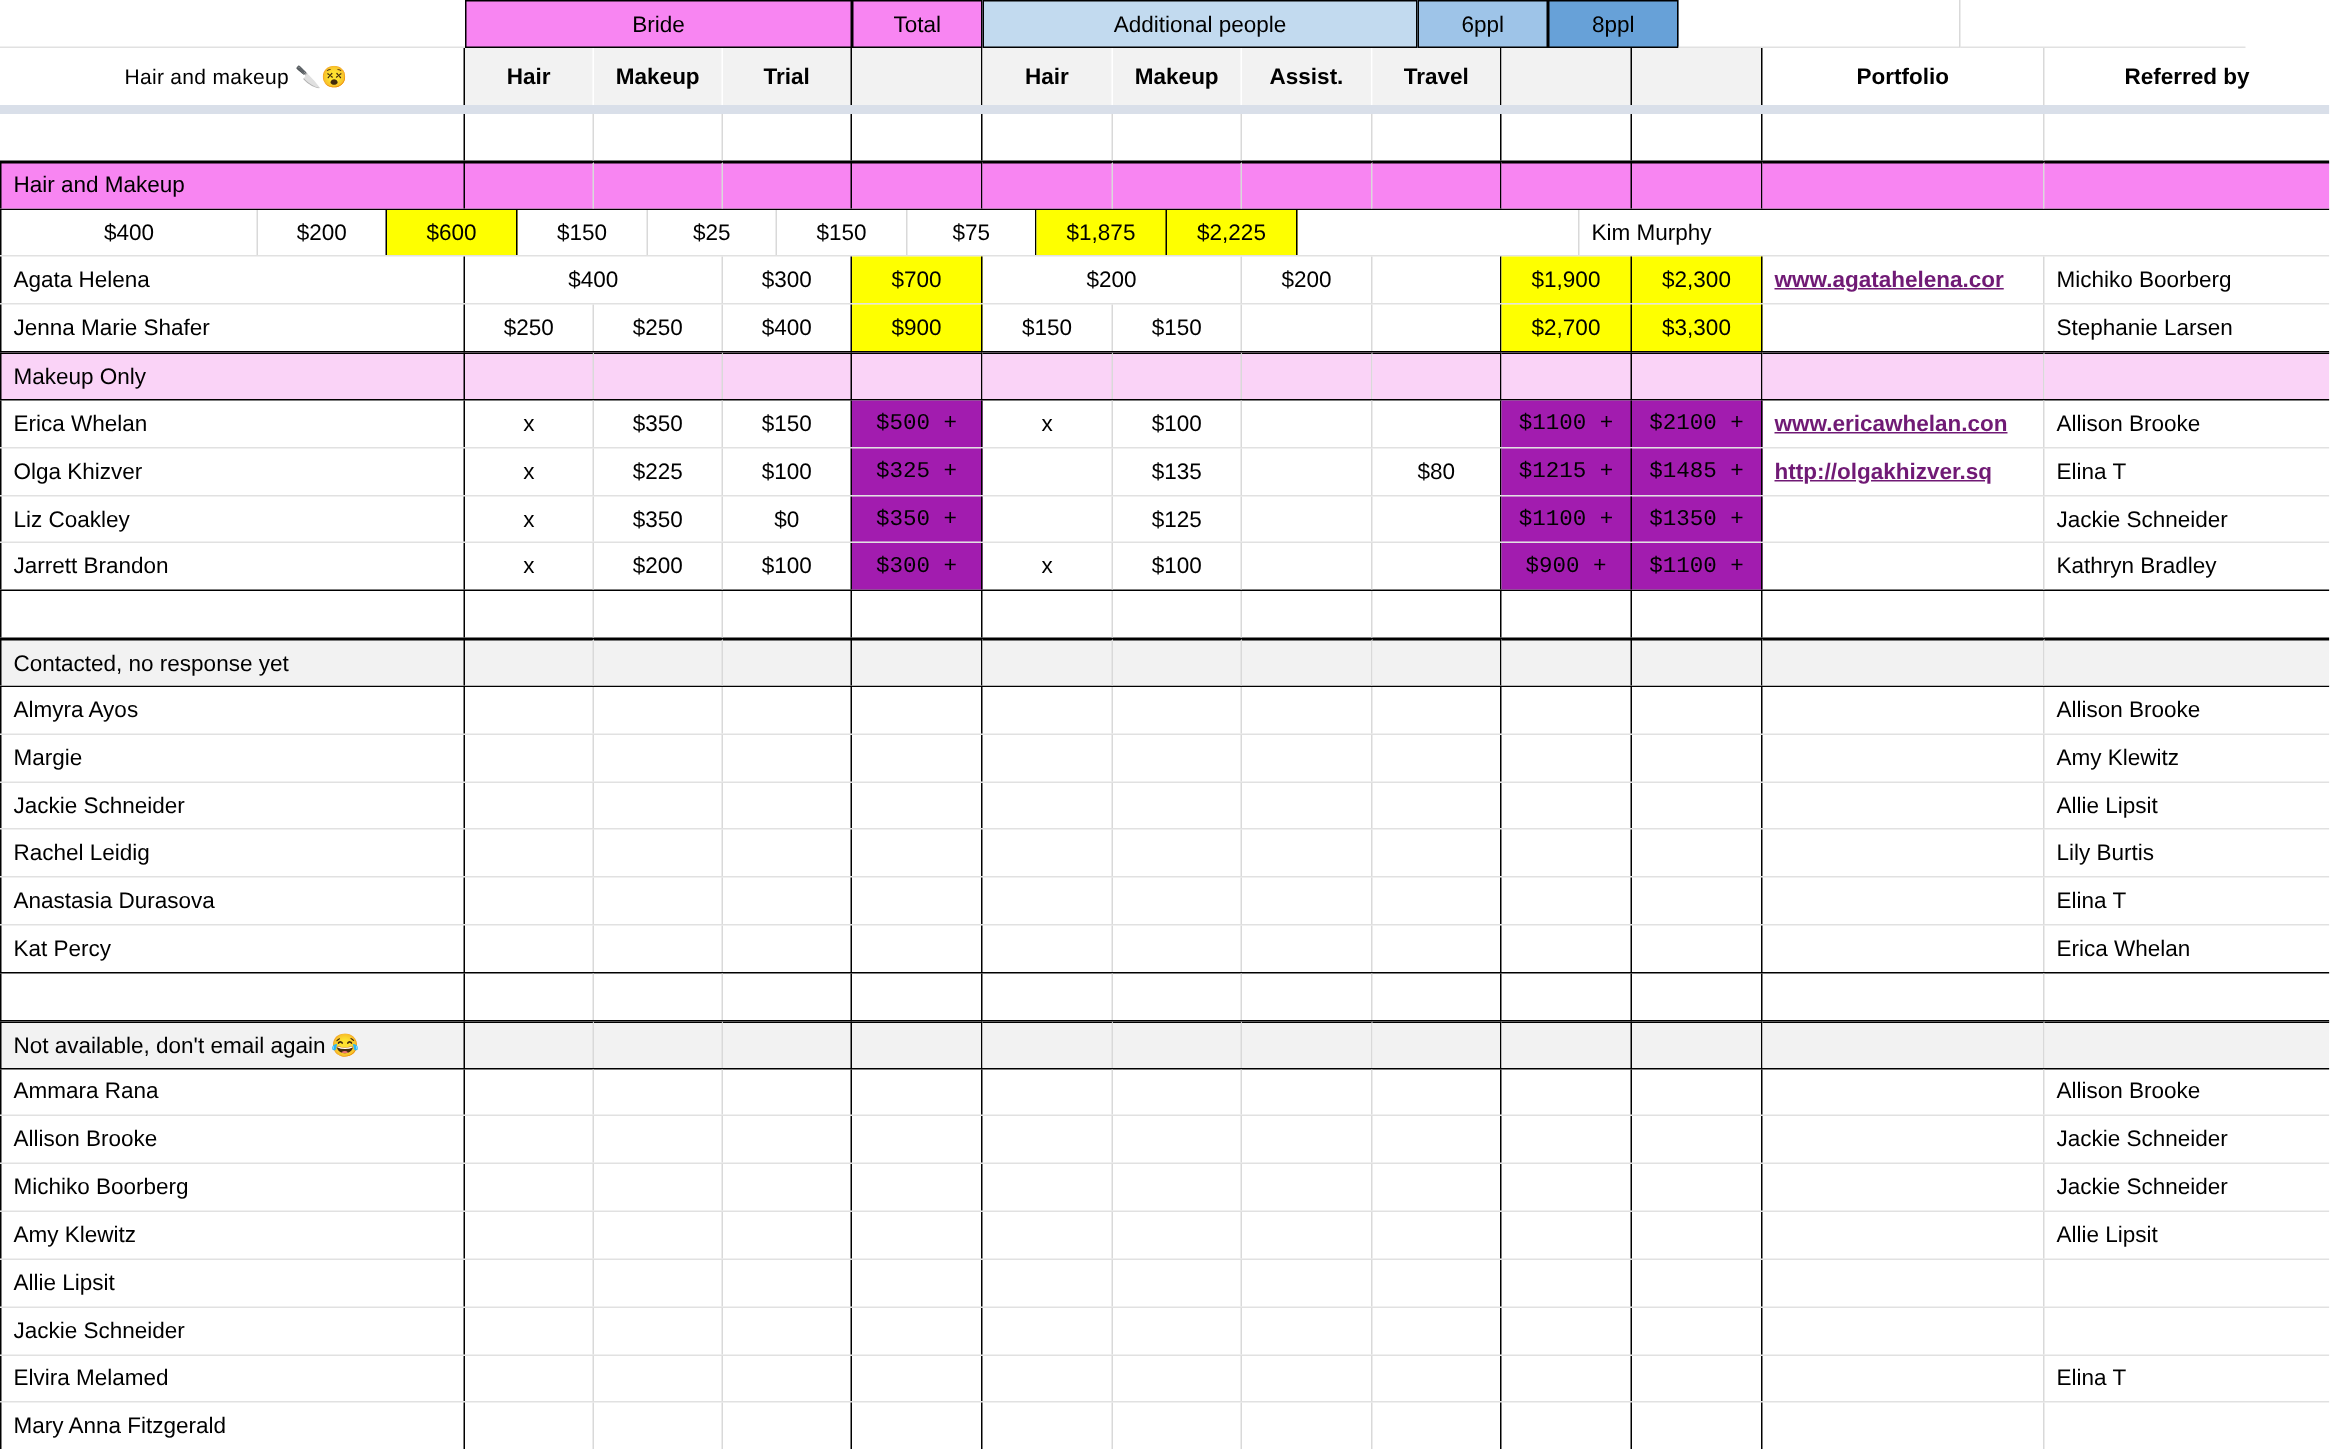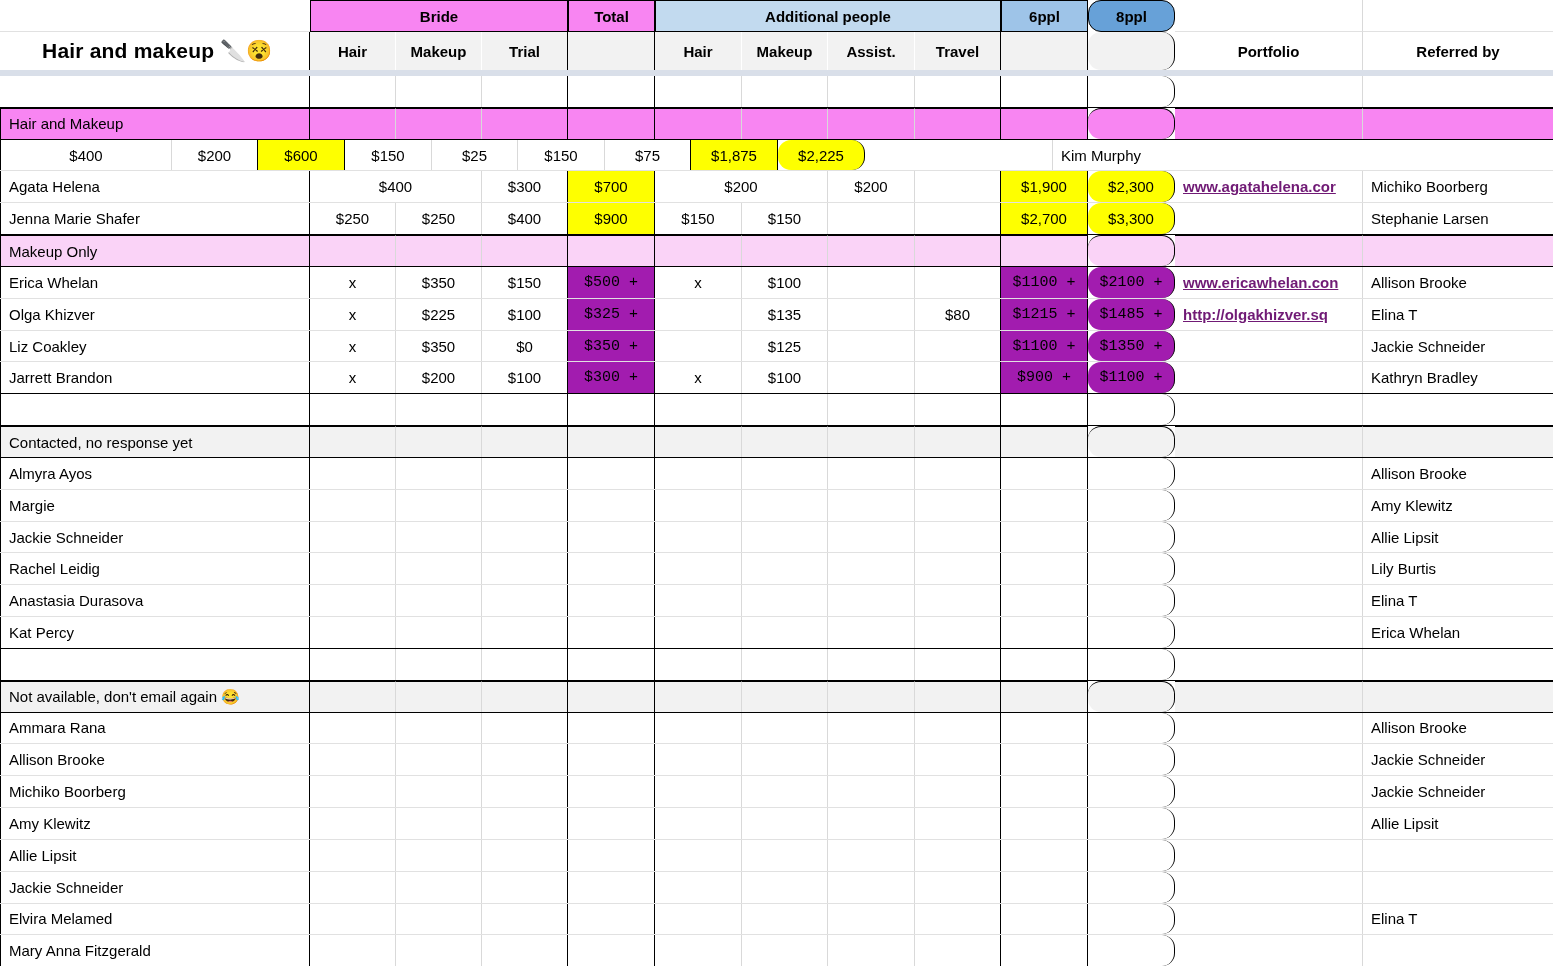--- a/index.html
+++ b/index.html
@@ -9,41 +9,41 @@
   }
   .row{display:flex; align-items:stretch;}
   .c{
     box-sizing:border-box; flex:0 0 auto; display:flex; align-items:center;
     justify-content:center; font-size:15px; overflow:hidden; white-space:nowrap;
   }
   .left{justify-content:flex-start; padding-left:8px;}
   
   .col-a{width:310px;} .col-bh{width:86px;} .col-bm{width:86px;} .col-btr{width:86px;}
   .col-tot{width:87px;} .col-ah{width:87px;} .col-am{width:86px;} .col-aas{width:87px;}
-  .col-atr{width:86px;} .col-p6{width:87px;} .col-p8{width:87px;border-radius:13px;}
+  .col-atr{width:86px;} .col-p6{width:87px;} .col-p8{width:87px;}
   .col-pf{width:188px;} .col-rf{width:190px;}
   .col-bhm{width:172px;} .col-ahm{width:173px;}
-  .w-bride{width:258px;} .w-addl{width:346px;}
+  .w-bride{width:258px;} .w-addl{width:290px;}
   
   .br-black{border-right:1.5px solid #000;}
   .br-gray{border-right:1px solid #D9D9D9;}
   .br-white{border-right:1px solid #FFF;}
   .body-row{height:30.83px; border-top:1px solid #E1E1E1;}
   .body-row.bt{border-top:1.6px solid #000;}
   .body-row.first{border-top:none;}
   .bl .c:first-child{border-left:1.5px solid #000;}
   
   .h1{height:32px;}
-  .h1 .c{border-bottom:1px solid #E1E1E1; font-weight:bold;}
+  .h1 .c{border-bottom:1px solid #E1E1E1; font-weight:normal;}
   .hdr-group{border:1.6px solid #000 !important; font-weight:bold;}
   .h2{height:38px;}
   .h2 .sub{background:#F2F2F2; font-weight:bold;}
   .h2 .subfill{background:#F2F2F2;}
   .h2 .sub-white{font-weight:bold;}
-  .title-cell{font-size:21px; font-weight:bold; padding-left:6px; letter-spacing:.2px;}
+  .title-cell{font-size:14px; font-weight:normal; padding-left:6px; letter-spacing:.2px;}
   .freeze-divider{height:6px; background:#D9DFE9; width:1553px;}
   
   .bg-pinkhdr{background:#F885F2;}
   .bg-pink{background:#F885F2;}
   .bg-palepink{background:#FAD3F7;}
   .bg-gray{background:#F2F2F2;}
   .bg-addl{background:#C2DAEF;}
   .bg-6ppl{background:#9EC4E8;}
   .bg-8ppl{background:#67A1D8;}
   .bg-yellow{background:#FEFF00;}

